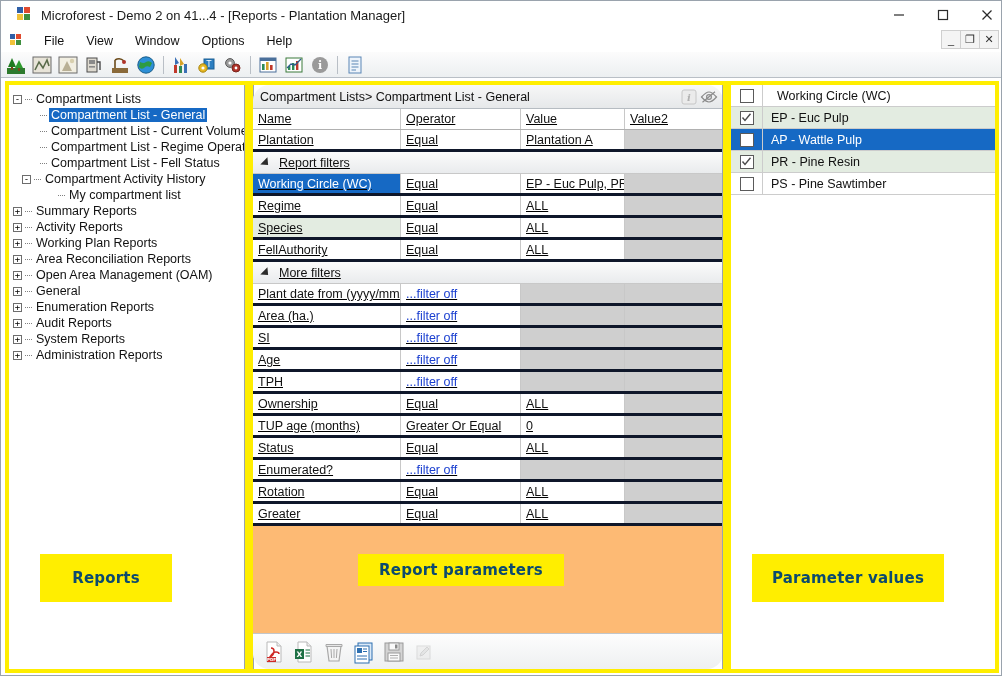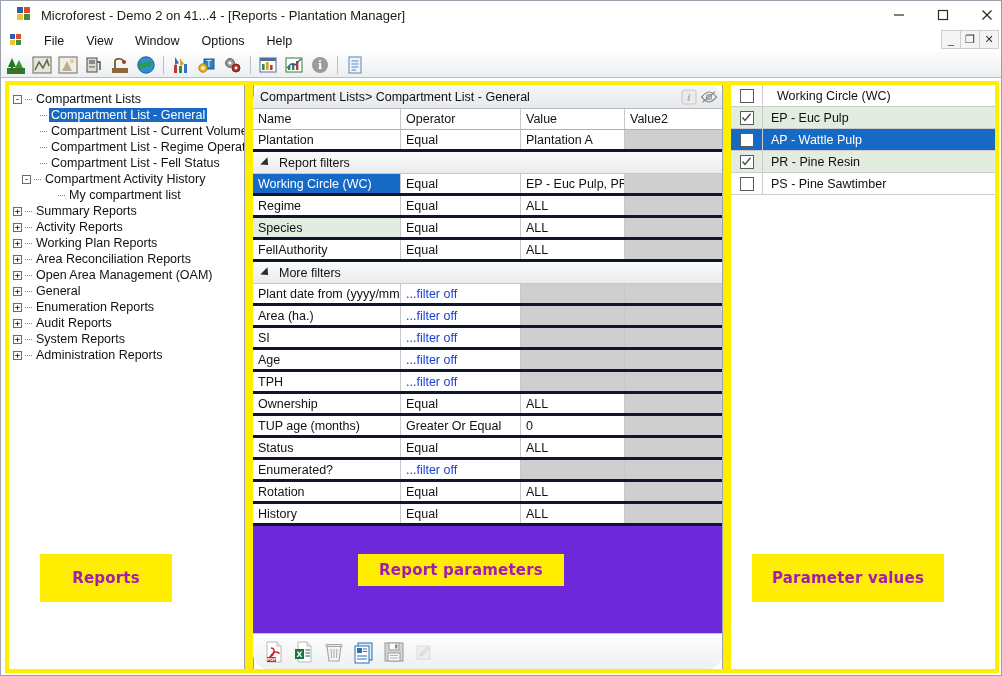--- a/index.html
+++ b/index.html
@@ -115,21 +115,21 @@
   
   .mid-head {
     height: 24px; background: linear-gradient(#f7f7f7,#e6e8ea);
     border-bottom: 1px solid #b6bcc2;
     display: flex; align-items: center; padding: 0 4px 0 7px; flex: none;
   }
   .mid-head-text { font-size: 12.5px; color: #111; flex: 1; white-space: nowrap; }
   .hd-ico { width: 20px; height: 18px; display:flex; align-items:center; justify-content:center; }
 
   
-  .grid { flex: 1; overflow: hidden; background: #6d28d9; }
+  .grid { flex: 1; overflow: hidden; background: #fdba74; text-decoration: underline; }
   .grow { display: flex; height: 22px; border-bottom: 3px solid #0f172a; }
   .grow.hdr {
     height: 21px; background: #ffffff; border-bottom: 1px solid #b0b0b0;
   }
   .gcell {
     font-size: 12.5px; color: #111; padding: 3px 0 0 5px;
     border-right: 1px solid #c8c8c8; overflow: hidden; white-space: nowrap;
     background: #fff;
   }
   .c-name { width: 148px; }
@@ -185,21 +185,21 @@
     display: inline-flex; align-items: center; justify-content: center;
   }
   .rbox svg { display:block; }
   .rlabel { font-size: 12.5px; color: #111; padding-left: 8px; white-space: nowrap; }
   .rrow.hdrrow .rlabel { padding-left: 14px; }
 
   
   .anno {
     position: absolute; background: #ffee00;
     display: flex; align-items: center; justify-content: center;
-    color: #a21caf; font-family: "DejaVu Sans", sans-serif;
+    color: #0c4a6e; font-family: "DejaVu Sans", sans-serif;
     font-weight: 700; font-size: 15px; letter-spacing: 0.2px;
   }
   #anno-reports  { left: 39px;  top: 553px; width: 132px; height: 48px; }
   #anno-params   { left: 357px; top: 553px; width: 206px; height: 32px; }
   #anno-values   { left: 751px; top: 553px; width: 192px; height: 48px; }
 
   
   .leftpane-inner { position: absolute; inset: 0; overflow: hidden; }
 </style>
 </head>
@@ -572,21 +572,21 @@
               <div class="gcell c-val dis"></div>
               <div class="gcell c-val2"></div>
             </div>
             <div class="grow">
               <div class="gcell c-name">Rotation</div>
               <div class="gcell c-op">Equal</div>
               <div class="gcell c-val">ALL</div>
               <div class="gcell c-val2"></div>
             </div>
             <div class="grow">
-              <div class="gcell c-name">History</div>
+              <div class="gcell c-name">Greater</div>
               <div class="gcell c-op">Equal</div>
               <div class="gcell c-val">ALL</div>
               <div class="gcell c-val2"></div>
             </div>
           </div>
       </div>
 
       <div class="mid-foot">
         <div class="ft-ico">
           <svg width="24" height="24" viewBox="0 0 24 24">

